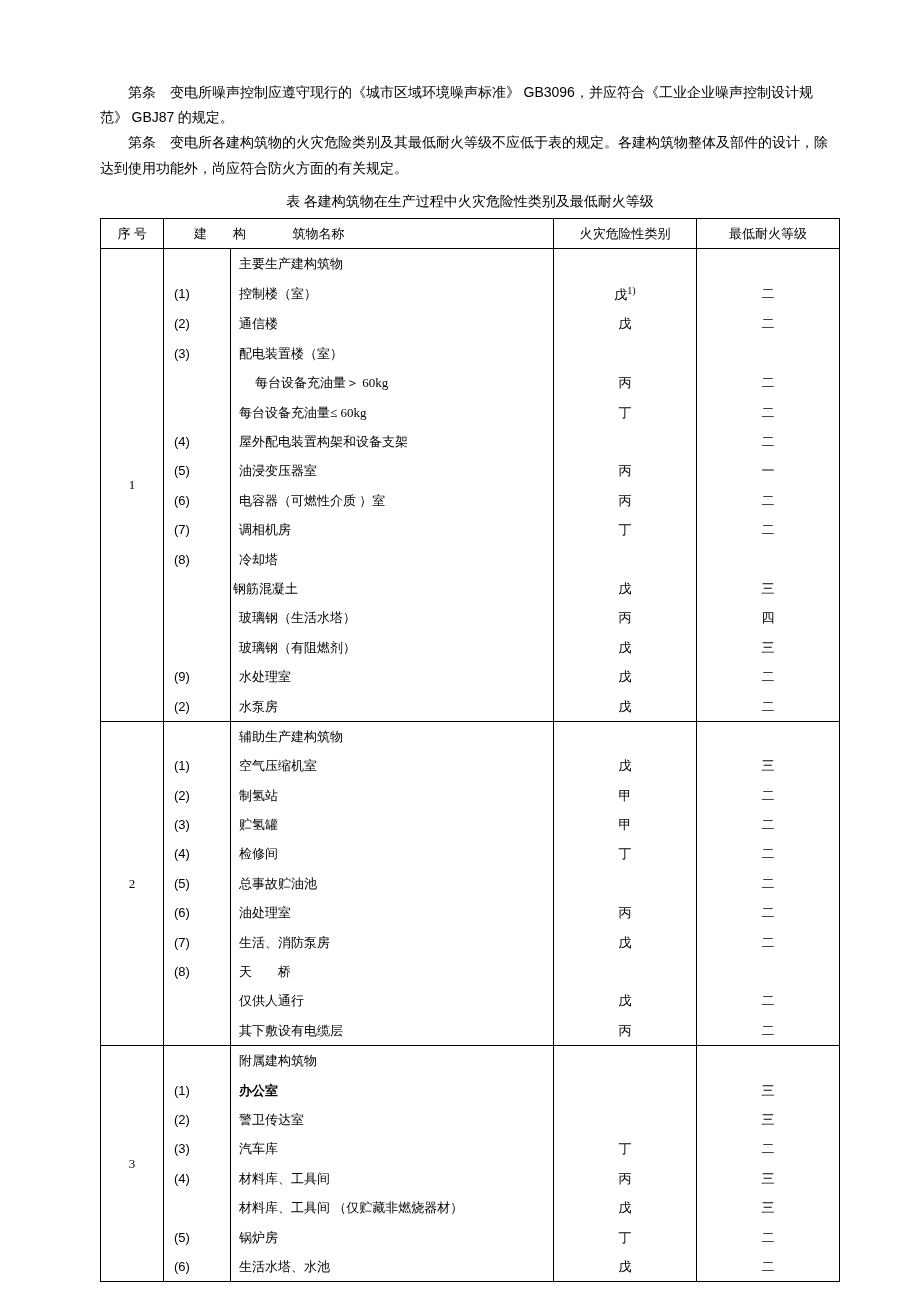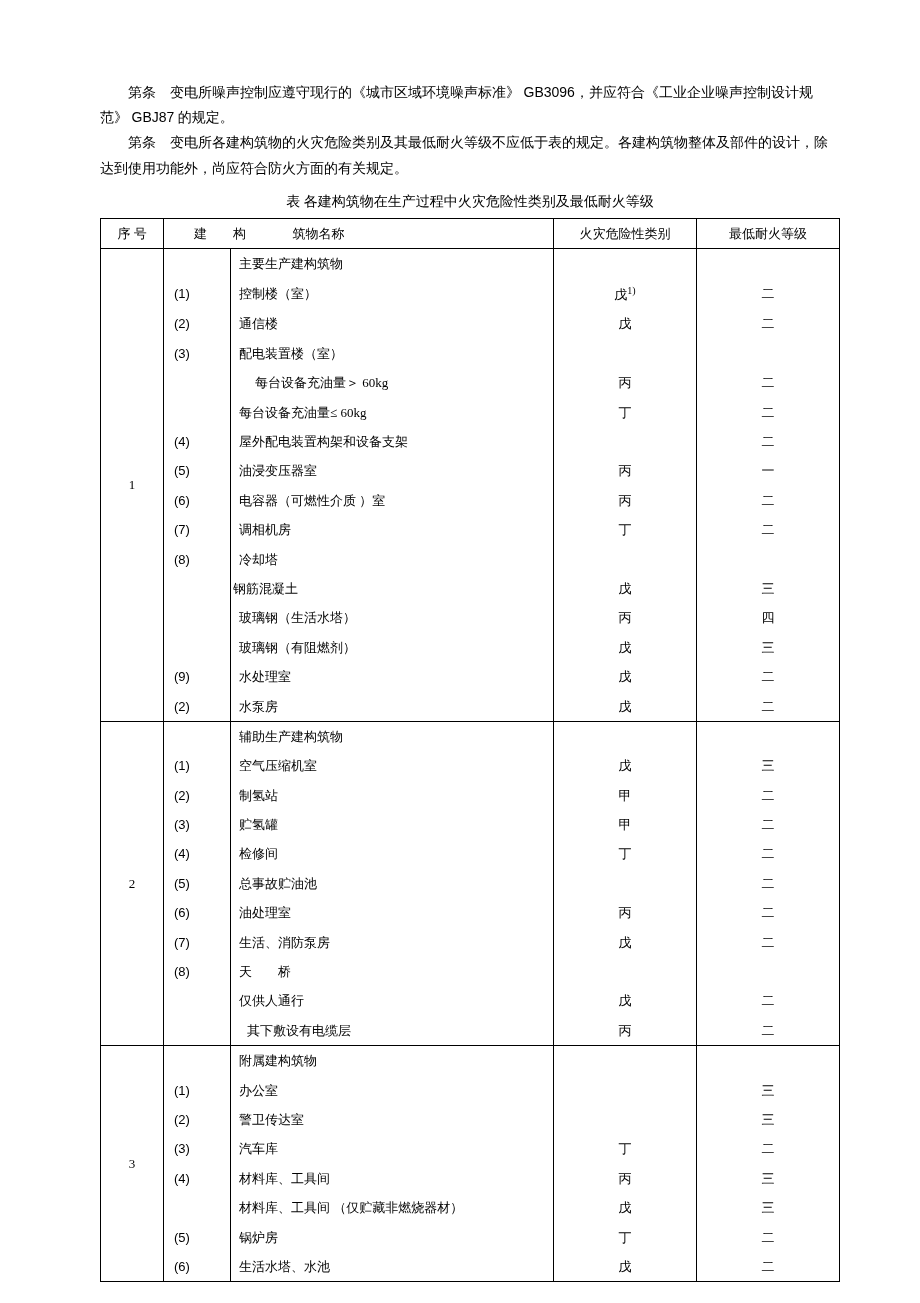--- a/index.html
+++ b/index.html
@@ -225,34 +225,34 @@
         <td class="col-fire" style="border-top: none; border-bottom: none;"></td>
       </tr>
       <tr>
         <td class="col-sub num" style="border-top: none; border-bottom: none;"></td>
         <td class="col-name" style="border-top: none; border-bottom: none; padding-left: 8px;">仅供人通行</td>
         <td class="col-haz" style="border-top: none; border-bottom: none;">戊</td>
         <td class="col-fire" style="border-top: none; border-bottom: none;">二</td>
       </tr>
       <tr>
         <td class="col-sub num" style="border-top: none;"></td>
-        <td class="col-name" style="border-top: none; padding-left: 16px;">其下敷设有电缆层</td>
+        <td class="col-name" style="border-top: none; padding-left: 8px;">其下敷设有电缆层</td>
         <td class="col-haz" style="border-top: none;">丙</td>
         <td class="col-fire" style="border-top: none;">二</td>
       </tr>
       <tr class="group-top">
         <td class="col-seq" rowspan="8">3</td>
         <td class="col-sub" style="border-bottom: none;"></td>
         <td class="col-name" style="border-bottom: none;">附属建构筑物</td>
         <td class="col-haz" style="border-bottom: none;"></td>
         <td class="col-fire" style="border-bottom: none;"></td>
       </tr>
       <tr>
         <td class="col-sub num" style="border-top: none; border-bottom: none;">(1)</td>
-        <td class="col-name" style="border-top: none; border-bottom: none;">办公室</td>
+        <td class="col-name" style="border-top: none; border-bottom: none; font-weight: bold;">办公室</td>
         <td class="col-haz" style="border-top: none; border-bottom: none;"></td>
         <td class="col-fire" style="border-top: none; border-bottom: none;">三</td>
       </tr>
       <tr>
         <td class="col-sub num" style="border-top: none; border-bottom: none;">(2)</td>
         <td class="col-name" style="border-top: none; border-bottom: none;">警卫传达室</td>
         <td class="col-haz" style="border-top: none; border-bottom: none;"></td>
         <td class="col-fire" style="border-top: none; border-bottom: none;">三</td>
       </tr>
       <tr>

